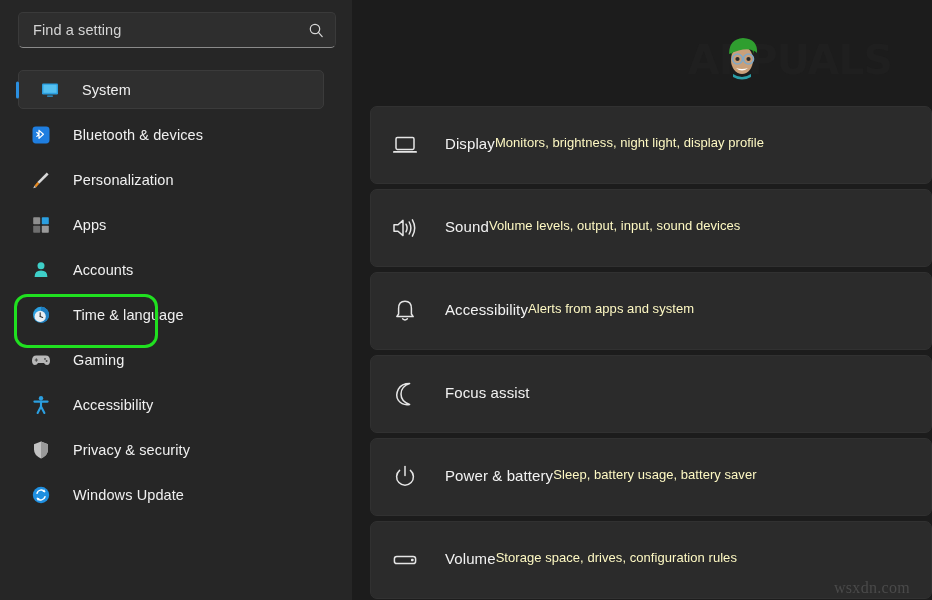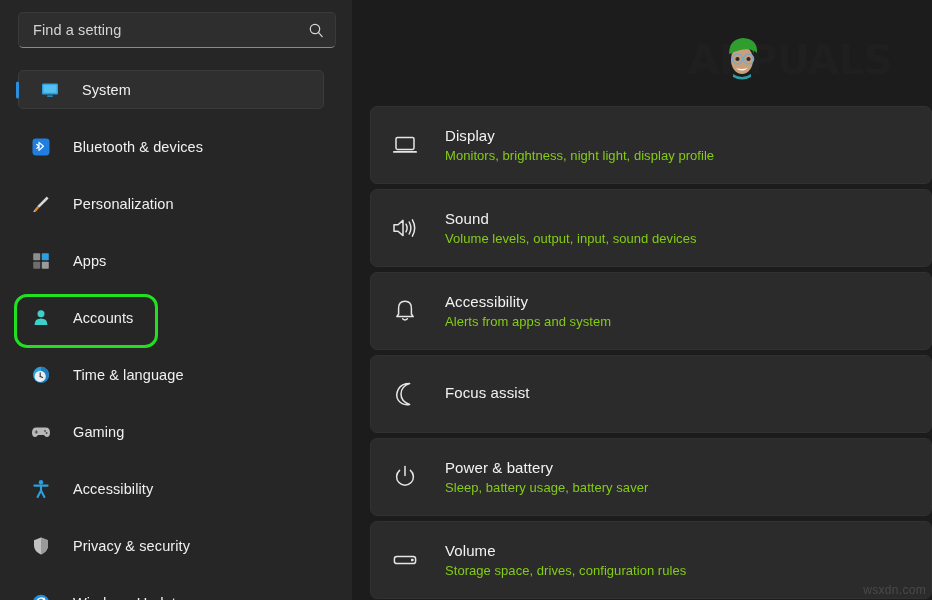--- a/index.html
+++ b/index.html
@@ -60,21 +60,21 @@
     padding: 0 16px 0 10px;
   }
   .nav-item {
     position: relative;
     height: 39px;
     display: flex;
     align-items: center;
     border-radius: 5px;
     padding-left: 20px;
     box-sizing: border-box;
-    margin-bottom: 18px;
+    margin-bottom: 6px;
   }
   .nav-item.selected {
     background: #2f2f2f;
     border: 1px solid #3b3b3b;
     margin-left: 8px;
     margin-right: 0;
     width: 306px;
   }
   .nav-item.selected .accent {
     position: absolute;
@@ -168,41 +168,41 @@
   .card-icon {
     width: 40px;
     height: 40px;
     flex: 0 0 40px;
     display: flex;
     align-items: center;
     justify-content: center;
     margin-right: 20px;
   }
   .card-icon svg { display: block; }
-  .card-text { display: flex; flex-direction: column; justify-content: flex-end; }
+  .card-text { display: flex; flex-direction: row; justify-content: flex-end; }
   .card-title {
     color: #f2f2f2;
     font-size: 15px;
     line-height: 18px;
     margin-bottom: 3px;
     letter-spacing: .1px;
   }
   .card-sub {
-    color: #84cc16;
+    color: #fef9c3;
     font-size: 13px;
     line-height: 16px;
     letter-spacing: .05px;
   }
   .watermark {
     position: absolute;
-    right: 6px;
+    right: 22px;
     bottom: 3px;
     color: #4a4a4a;
-    font-size: 12px;
-    font-family: Liberation Sans, sans-serif;
+    font-size: 16px;
+    font-family: Liberation Serif, serif;
     letter-spacing: .3px;
   }
 </style>
 </head>
 <body>
 
 <div class="app">
 
   <div class="sidebar">
 

